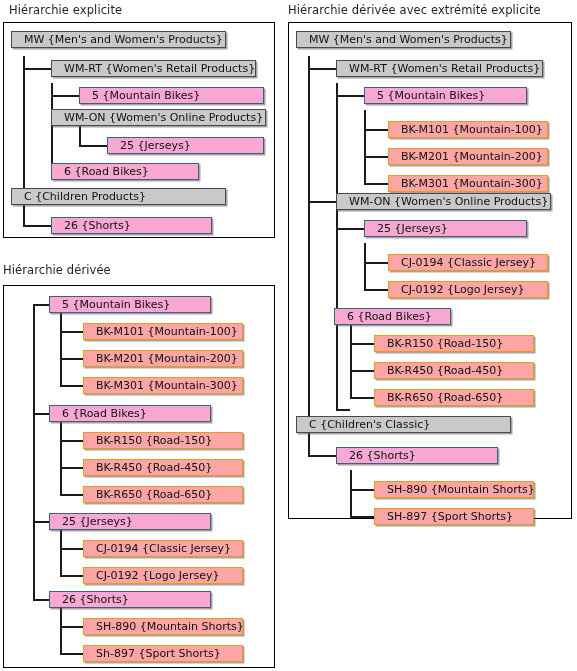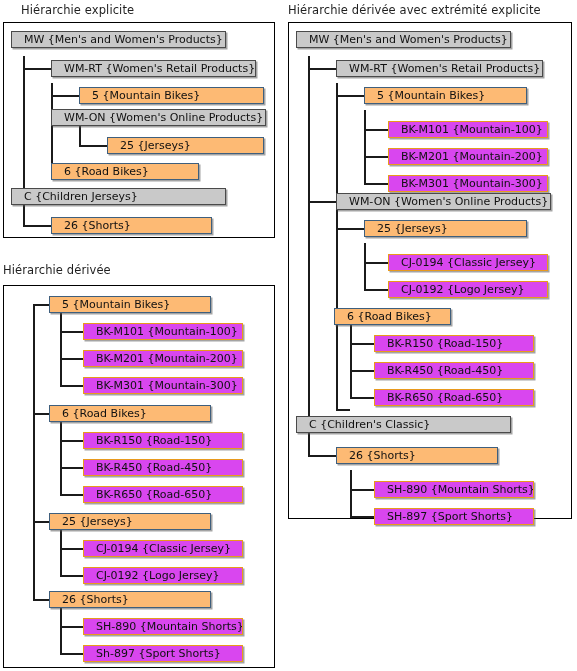--- a/index.html
+++ b/index.html
@@ -34,29 +34,29 @@
     height:17px;
     line-height:15px;
     padding-left:12px;
     font-size:11px;
     white-space:nowrap;
     overflow:hidden;
     box-shadow:1.5px 1.5px 0 0 rgba(90,90,90,.55);
     z-index:3;
   }
   .node.gray{background:#c9c9c9;border:1px solid #4a4a4a;color:#111;}
-  .node.blue{background:#fdba74;border:1px solid #3f5f7d;color:#111;}
-  .node.orange{background:#d946ef;border:1px solid #e89a1c;color:#111;}
+  .node.blue{background:#f9a8d4;border:1px solid #3f5f7d;color:#111;}
+  .node.orange{background:#fca5a5;border:1px solid #e89a1c;color:#111;}
   .vline{position:absolute;width:2px;background:#1b1b1b;z-index:1;}
   .hline{position:absolute;height:2px;background:#1b1b1b;z-index:1;}
 </style>
 </head>
 <body>
 
-<div class="panel-title" style="left:21px;top:3px;">Hiérarchie explicite</div>
+<div class="panel-title" style="left:9px;top:3px;">Hiérarchie explicite</div>
 
 <div class="panel" style="left:3px;top:22px;width:272px;height:216px;">
   <div class="canvas">
 
     <div class="vline" style="left:19px;top:33px;height:169px;"></div>
     <div class="hline" style="left:19px;top:45px;width:28px;"></div>
     <div class="hline" style="left:19px;top:202px;width:28px;"></div>
 
     <div class="vline" style="left:47px;top:60px;height:90px;"></div>
     <div class="hline" style="left:47px;top:72px;width:28px;"></div>
@@ -71,21 +71,21 @@
     <div class="node gray" style="left:47px;top:37px;width:205px;">WM-RT {Women's Retail Products}</div>
 
     <div class="node blue" style="left:75px;top:64px;width:185px;">5 {Mountain Bikes}</div>
 
     <div class="node gray" style="left:47px;top:86px;width:215px;">WM-ON {Women's Online Products}</div>
 
     <div class="node blue" style="left:103px;top:114px;width:157px;">25 {Jerseys}</div>
 
     <div class="node blue" style="left:47px;top:140px;width:148px;">6 {Road Bikes}</div>
 
-    <div class="node gray" style="left:7px;top:165px;width:215px;">C {Children Jerseys}</div>
+    <div class="node gray" style="left:7px;top:165px;width:215px;">C {Children Products}</div>
 
     <div class="node blue" style="left:47px;top:194px;width:161px;">26 {Shorts}</div>
   </div>
 </div>
 
 <div class="panel-title" style="left:3px;top:263px;">Hiérarchie dérivée</div>
 
 <div class="panel" style="left:3px;top:285px;width:272px;height:383px;">
   <div class="canvas">
 

